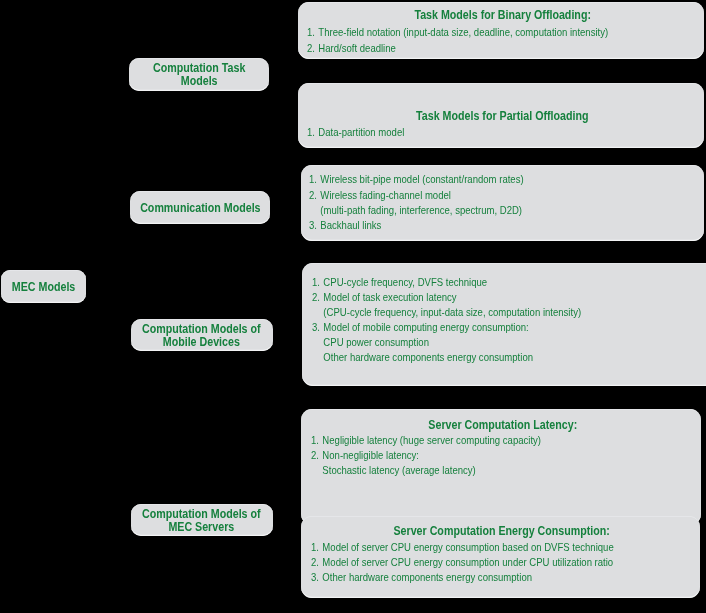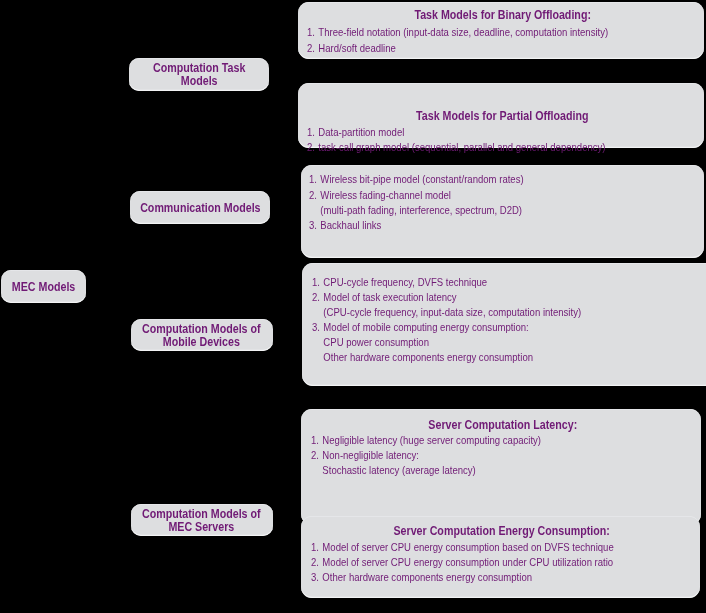--- a/index.html
+++ b/index.html
@@ -8,21 +8,21 @@
     width:706px;height:613px;background:#000000;overflow:hidden;
     font-family:"Liberation Sans",sans-serif;
   }
   #stage{position:relative;width:706px;height:613px;background:#000000;}
 
   .node{
     position:absolute;
     background:#dddee0;
     border-radius:11px;
     box-sizing:border-box;
-    color:#701a75;
+    color:#15803d;
     box-shadow:inset 0 0.8px 0 0 #e8e9eb, inset 0 -1.2px 0 0 #f2f3f4;
   }
 
   
   .lnode{
     border-radius:10px;
     display:flex;align-items:center;justify-content:center;
     text-align:center;
     font-weight:bold;font-size:12.3px;line-height:12.9px;
   }
@@ -33,30 +33,30 @@
     text-align:center;font-weight:bold;font-size:12.3px;line-height:15.3px;
     white-space:nowrap;position:relative;
   }
   .rtitle > span{display:inline-block;transform:scaleX(0.868);}
   .ritem{font-size:11px;line-height:15.3px;white-space:nowrap;}
   .ritem > span.row{display:inline-block;transform:scaleX(0.868);transform-origin:left center;}
   .rnum{display:inline-block;width:13.1px;}
   .ritem.cont .rnum{width:13.1px;}
 
   
-  #root-node{left:1px;  top:270px; width:85px;  height:33px;}
+  #root-node{left:1px;  top:270px; width:85px;  height:33px;border-radius:9px;}
   #b0{left:129px; top:58px;  width:140px; height:32.7px;}
   #b0 > span{top:0.3px;}
   #b1{left:130px; top:191px; width:140px; height:32.5px;}
   #b2{left:130.5px; top:318.5px; width:142.5px; height:32.5px;}
   #b3{left:130.5px; top:504px; width:142.5px; height:32px;}
 
   #r0{left:298px;   top:1.7px; width:406px;   height:57.2px; padding:6px 0 0 9.4px;}
   #r1{left:298px;   top:83px;  width:406px;   height:65px;   padding:8.7px 0 0 9.3px;}
-  #r2{left:300.9px; top:165px; width:403px;   height:93px;   padding:7.4px 0 0 8.5px;}
+  #r2{left:300.9px; top:165px; width:403px;   height:76px;   padding:7.4px 0 0 8.5px;}
   #r3{left:302.3px; top:263px; width:432px; height:122.5px;padding:11.5px 0 0 10.2px;}
   #r4{left:301px;   top:409px; width:399.8px; height:116px; padding:9.2px 0 0 9.6px;}
   #r5{left:301px;   top:516px; width:399px;   height:82px;   padding:8.2px 0 0 9.5px;}
   #r0 .ritem{line-height:15.6px;}
   #r1 .ritem{line-height:15.2px;}
   #r2 .ritem{line-height:15.2px;}
   #r3 .ritem{line-height:15.0px;}
   #r4 .ritem{line-height:15.0px;}
   #r5 .ritem{line-height:14.9px;}
   #r0 .rtitle{margin-bottom:2px;  margin-left:-5.6px;}
@@ -88,21 +88,20 @@
 
   <div class="node rnode" id="r0">
     <div class="rtitle"><span>Task Models for Binary Offloading:</span></div>
     <div class="ritem"><span class="row"><span class="rnum">1.</span><span class="rtext">Three-field notation (input-data size, deadline, computation intensity)</span></span></div>
     <div class="ritem"><span class="row"><span class="rnum">2.</span><span class="rtext">Hard/soft deadline</span></span></div>
   </div>
 
   <div class="node rnode" id="r1">
     <div class="rtitle"><span>Task Models for Partial Offloading</span></div>
     <div class="ritem"><span class="row"><span class="rnum">1.</span><span class="rtext">Data-partition model</span></span></div>
-    <div class="ritem"><span class="row"><span class="rnum">2.</span><span class="rtext">task-call graph model (sequential, parallel and general dependency)</span></span></div>
   </div>
 
   <div class="node rnode" id="r2">
     <div class="ritem"><span class="row"><span class="rnum">1.</span><span class="rtext">Wireless bit-pipe model (constant/random rates)</span></span></div>
     <div class="ritem"><span class="row"><span class="rnum">2.</span><span class="rtext">Wireless fading-channel model</span></span></div>
     <div class="ritem cont"><span class="row"><span class="rnum"></span><span class="rtext">(multi-path fading, interference, spectrum, D2D)</span></span></div>
     <div class="ritem"><span class="row"><span class="rnum">3.</span><span class="rtext">Backhaul links</span></span></div>
   </div>
 
   <div class="node rnode" id="r3">

